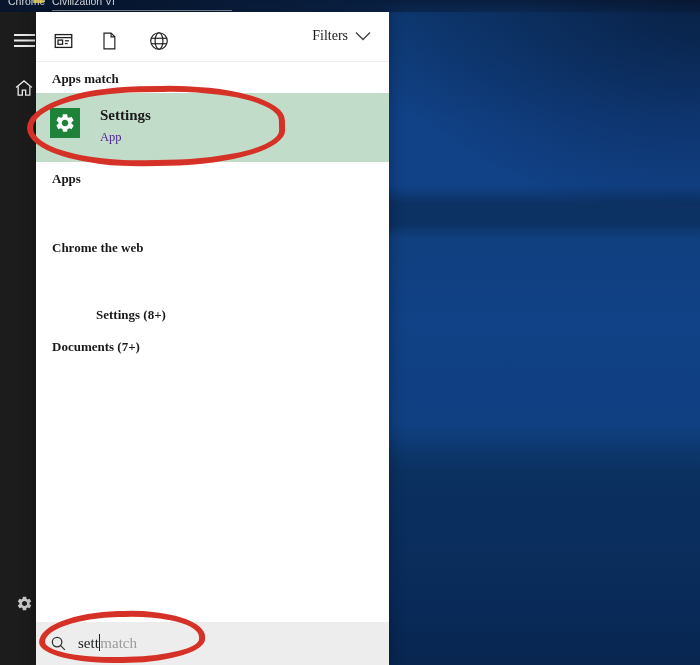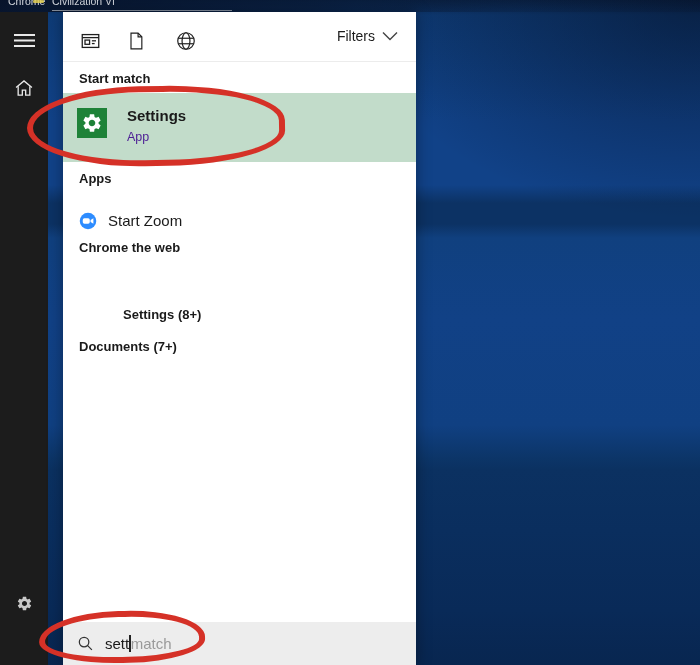--- a/index.html
+++ b/index.html
@@ -32,22 +32,22 @@
     position:absolute; left:0; top:12px; width:48px; height:653px;
     background:#1c1c1c; display:flex; flex-direction:column; align-items:center;
   }
   .side-btn { width:48px; height:44px; display:flex; align-items:center; justify-content:center; cursor:pointer; }
   .side-btn.menu { margin-top:6px; }
   .side-btn.home { margin-top:4px; }
   .side-btn.settings { position:absolute; bottom:40px; left:0; }
 
   
   .panel {
-    position:absolute; left:63px; top:12px; width:353px; height:653px;
-    background:#ffffff; box-shadow:0 0 14px rgba(0,0,0,.35);
+    position:absolute; left:36px; top:12px; width:353px; height:653px;
+    background:#ffffff; box-shadow:0 0 14px rgba(0,0,0,.35);font-family:Liberation Serif, serif;
   }
   .filter-bar { position:absolute; left:0; top:0; width:100%; height:50px; border-bottom:1px solid #ececec; }
   .filter-icon { position:absolute; top:18px; width:23px; height:22px; cursor:pointer; }
   .fi-1 { left:16px; } .fi-2 { left:63px; } .fi-3 { left:112px; }
   .filters-dd { position:absolute; right:18px; top:16px; display:flex; align-items:center; gap:7px; cursor:pointer; }
   .filters-label { font-size:14px; color:#1a1a1a; }
 
   .sec-heading { position:absolute; left:16px; font-size:13px; font-weight:700; color:#1a1a1a; }
   .h-best { top:59px; }
   .h-apps { top:159px;text-align:center; }
@@ -161,46 +161,36 @@
     <div class="filters-dd">
       <span class="filters-label">Filters</span>
       <span>
         <svg width="16" height="10" viewBox="0 0 16 10" fill="none" stroke="#444" stroke-width="1.4">
           <polyline points="1,1.5 8,8.5 15,1.5"></polyline>
         </svg>
       </span>
     </div>
   </div>
 
-  <div class="sec-heading h-best">Start match</div>
+  <div class="sec-heading h-best">Apps match</div>
 
   <div class="best-row">
     <div class="tile">
       <span>
         <svg width="22" height="22" viewBox="0 0 24 24" fill="#ffffff">
           <path d="M19.14 12.94c.04-.3.06-.61.06-.94 0-.32-.02-.64-.07-.94l2.03-1.58c.18-.14.23-.41.12-.61l-1.92-3.32c-.12-.22-.37-.29-.59-.22l-2.39.96c-.5-.38-1.03-.7-1.62-.94l-.36-2.54c-.04-.24-.24-.41-.48-.41h-3.84c-.24 0-.43.17-.47.41l-.36 2.54c-.59.24-1.13.57-1.62.94l-2.39-.96c-.22-.08-.47 0-.59.22L2.74 8.87c-.12.21-.08.47.12.61l2.03 1.58c-.05.3-.09.63-.09.94s.02.64.07.94l-2.03 1.58c-.18.14-.23.41-.12.61l1.92 3.32c.12.22.37.29.59.22l2.39-.96c.5.38 1.03.7 1.62.94l.36 2.54c.05.24.24.41.48.41h3.84c.24 0 .44-.17.47-.41l.36-2.54c.59-.24 1.13-.56 1.62-.94l2.39.96c.22.08.47 0 .59-.22l1.92-3.32c.12-.22.07-.47-.12-.61l-2.01-1.58zM12 15.6c-1.98 0-3.6-1.62-3.6-3.6s1.62-3.6 3.6-3.6 3.6 1.62 3.6 3.6-1.62 3.6-3.6 3.6z"></path>
         </svg>
       </span>
     </div>
     <div class="best-title">Settings</div>
     <div class="best-sub">App</div>
   </div>
 
   <div class="sec-heading h-apps">Apps</div>
 
-  <div class="zoom-row">
-    <span class="zoom-ico">
-      <svg width="18" height="18" viewBox="0 0 24 24">
-        <circle cx="12" cy="12" r="11" fill="#2d8cff"></circle>
-        <rect x="5" y="8.4" width="9.4" height="7.2" rx="2.2" fill="#ffffff"></rect>
-        <path d="M15.4 10.6 L19.2 8.4 V15.6 L15.4 13.4 Z" fill="#ffffff"></path>
-      </svg>
-    </span>
-    <span class="zoom-title">Start Zoom</span>
-  </div>
 
   <div class="sec-heading h-web">Chrome the web</div>
 
 
   <div class="sec-heading h-more1">Settings (8+)</div>
   <div class="sec-heading h-more2">Documents (7+)</div>
 
   <div class="searchbox">
     <span class="sb-mag">
       <svg width="17" height="17" viewBox="0 0 24 24" fill="none" stroke="#333" stroke-width="1.8">

